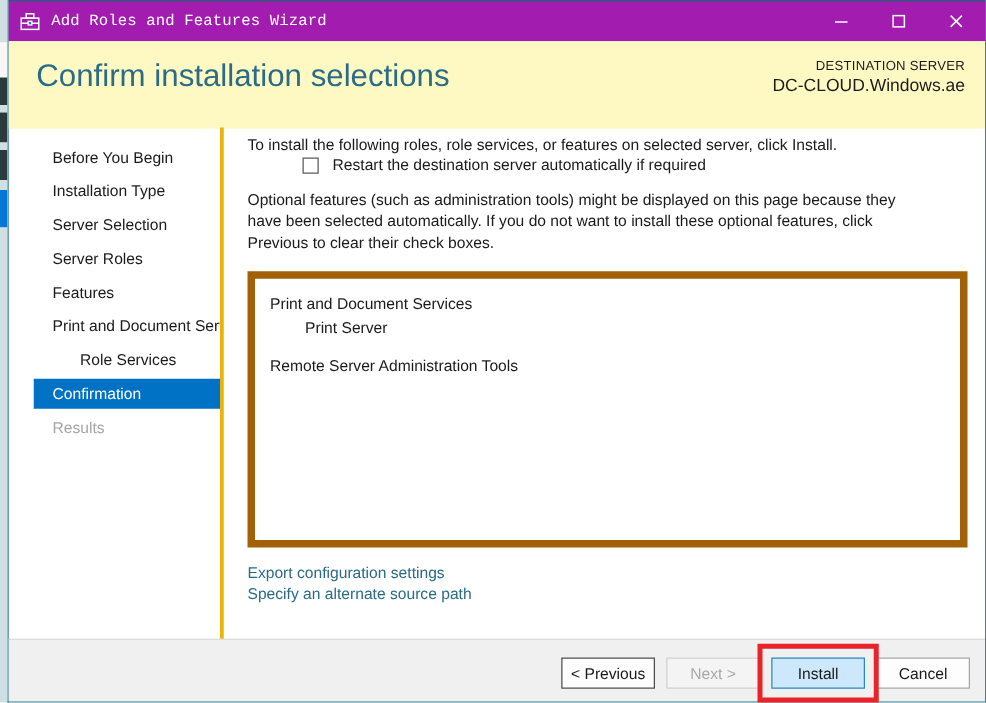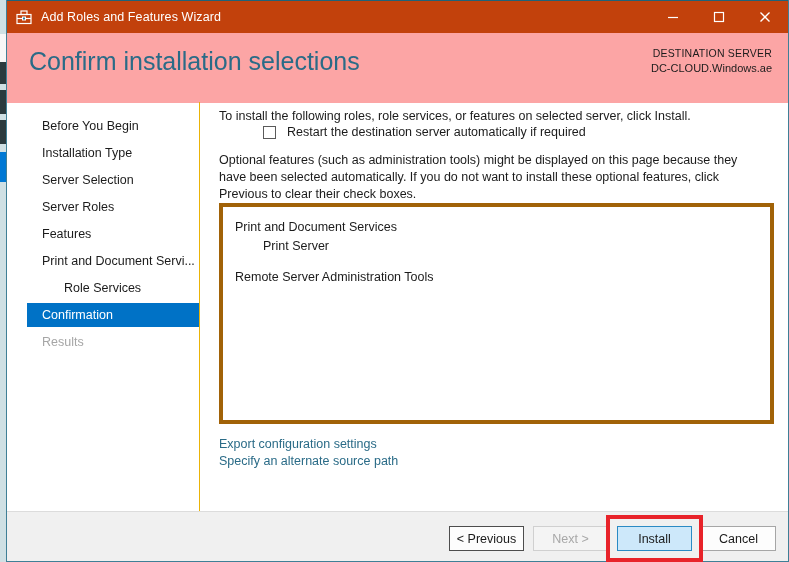--- a/index.html
+++ b/index.html
@@ -40,25 +40,26 @@
     height: 562px;
     background: #ffffff;
     border: 1px solid #3f7f96;
     border-top: none;
     box-sizing: border-box;
   }
 
   
   #title-bar {
     height: 32px;
-    background: #c2410c;
+    background: #a21caf;
     display: flex;
     align-items: center;
     position: relative;
     border-top: 1px solid #1f6279;
+    font-family: Liberation Mono, monospace;
   }
   #title-icon {
     width: 18px; height: 18px;
     margin-left: 8px; margin-right: 8px;
     flex: none;
     display: block;
   }
   #title-text {
     color: #ffffff;
     font-size: 12.5px;
@@ -78,21 +79,21 @@
     align-items: center;
     justify-content: center;
     color: #ffffff;
   }
   .win-btn svg { display: block; }
 
   
   #page-header {
     position: relative;
     height: 70px;
-    background: #fca5a5;
+    background: #fef9c3;
   }
   #page-title {
     position: absolute;
     left: 22px;
     top: 14px;
     font-size: 25px;
     color: #2a6b87;
     font-weight: normal;
     white-space: nowrap;
   }
@@ -104,41 +105,41 @@
     line-height: 15px;
   }
   #dest-server-label {
     display: block;
     font-size: 10.5px;
     color: #1c1c1c;
     letter-spacing: .2px;
   }
   #dest-server-name {
     display: block;
-    font-size: 11px;
+    font-size: 14px;
     color: #1c1c1c;
   }
 
   
   #wizard-body {
     position: absolute;
     left: 0;
     top: 102px;
     right: 0;
     bottom: 49px;
     display: flex;
   }
 
   
   #sidebar {
-    width: 193px;
+    width: 172px;
     flex: none;
     padding-top: 12px;
     box-sizing: border-box;
-    border-right: 1px solid #eab308;
+    border-right: 3px solid #eab308;
   }
   .nav-item {
     height: 24px;
     line-height: 24px;
     padding-left: 35px;
     font-size: 12.5px;
     color: #1b1b1b;
     white-space: nowrap;
     overflow: hidden;
     margin-bottom: 3px;
@@ -180,25 +181,25 @@
     flex: none;
     margin-top: 1px;
     box-sizing: border-box;
   }
   #restart-label {
     font-size: 12.5px;
     color: #1b1b1b;
     line-height: 15px;
     margin-left: 11px;
   }
-  #optional-text { width: 545px; }
+  #optional-text { margin-bottom: 14px; width: 545px; }
 
   
   #selection-listbox {
-    border: 4px solid #a16207;
+    border: 6px solid #a16207;
     background: #ffffff;
     height: 221px;
     box-sizing: border-box;
     padding: 11px 10px 0 10px;
     overflow: hidden;
   }
   .sel-item {
     font-size: 12.5px;
     color: #1b1b1b;
     line-height: 19px;

